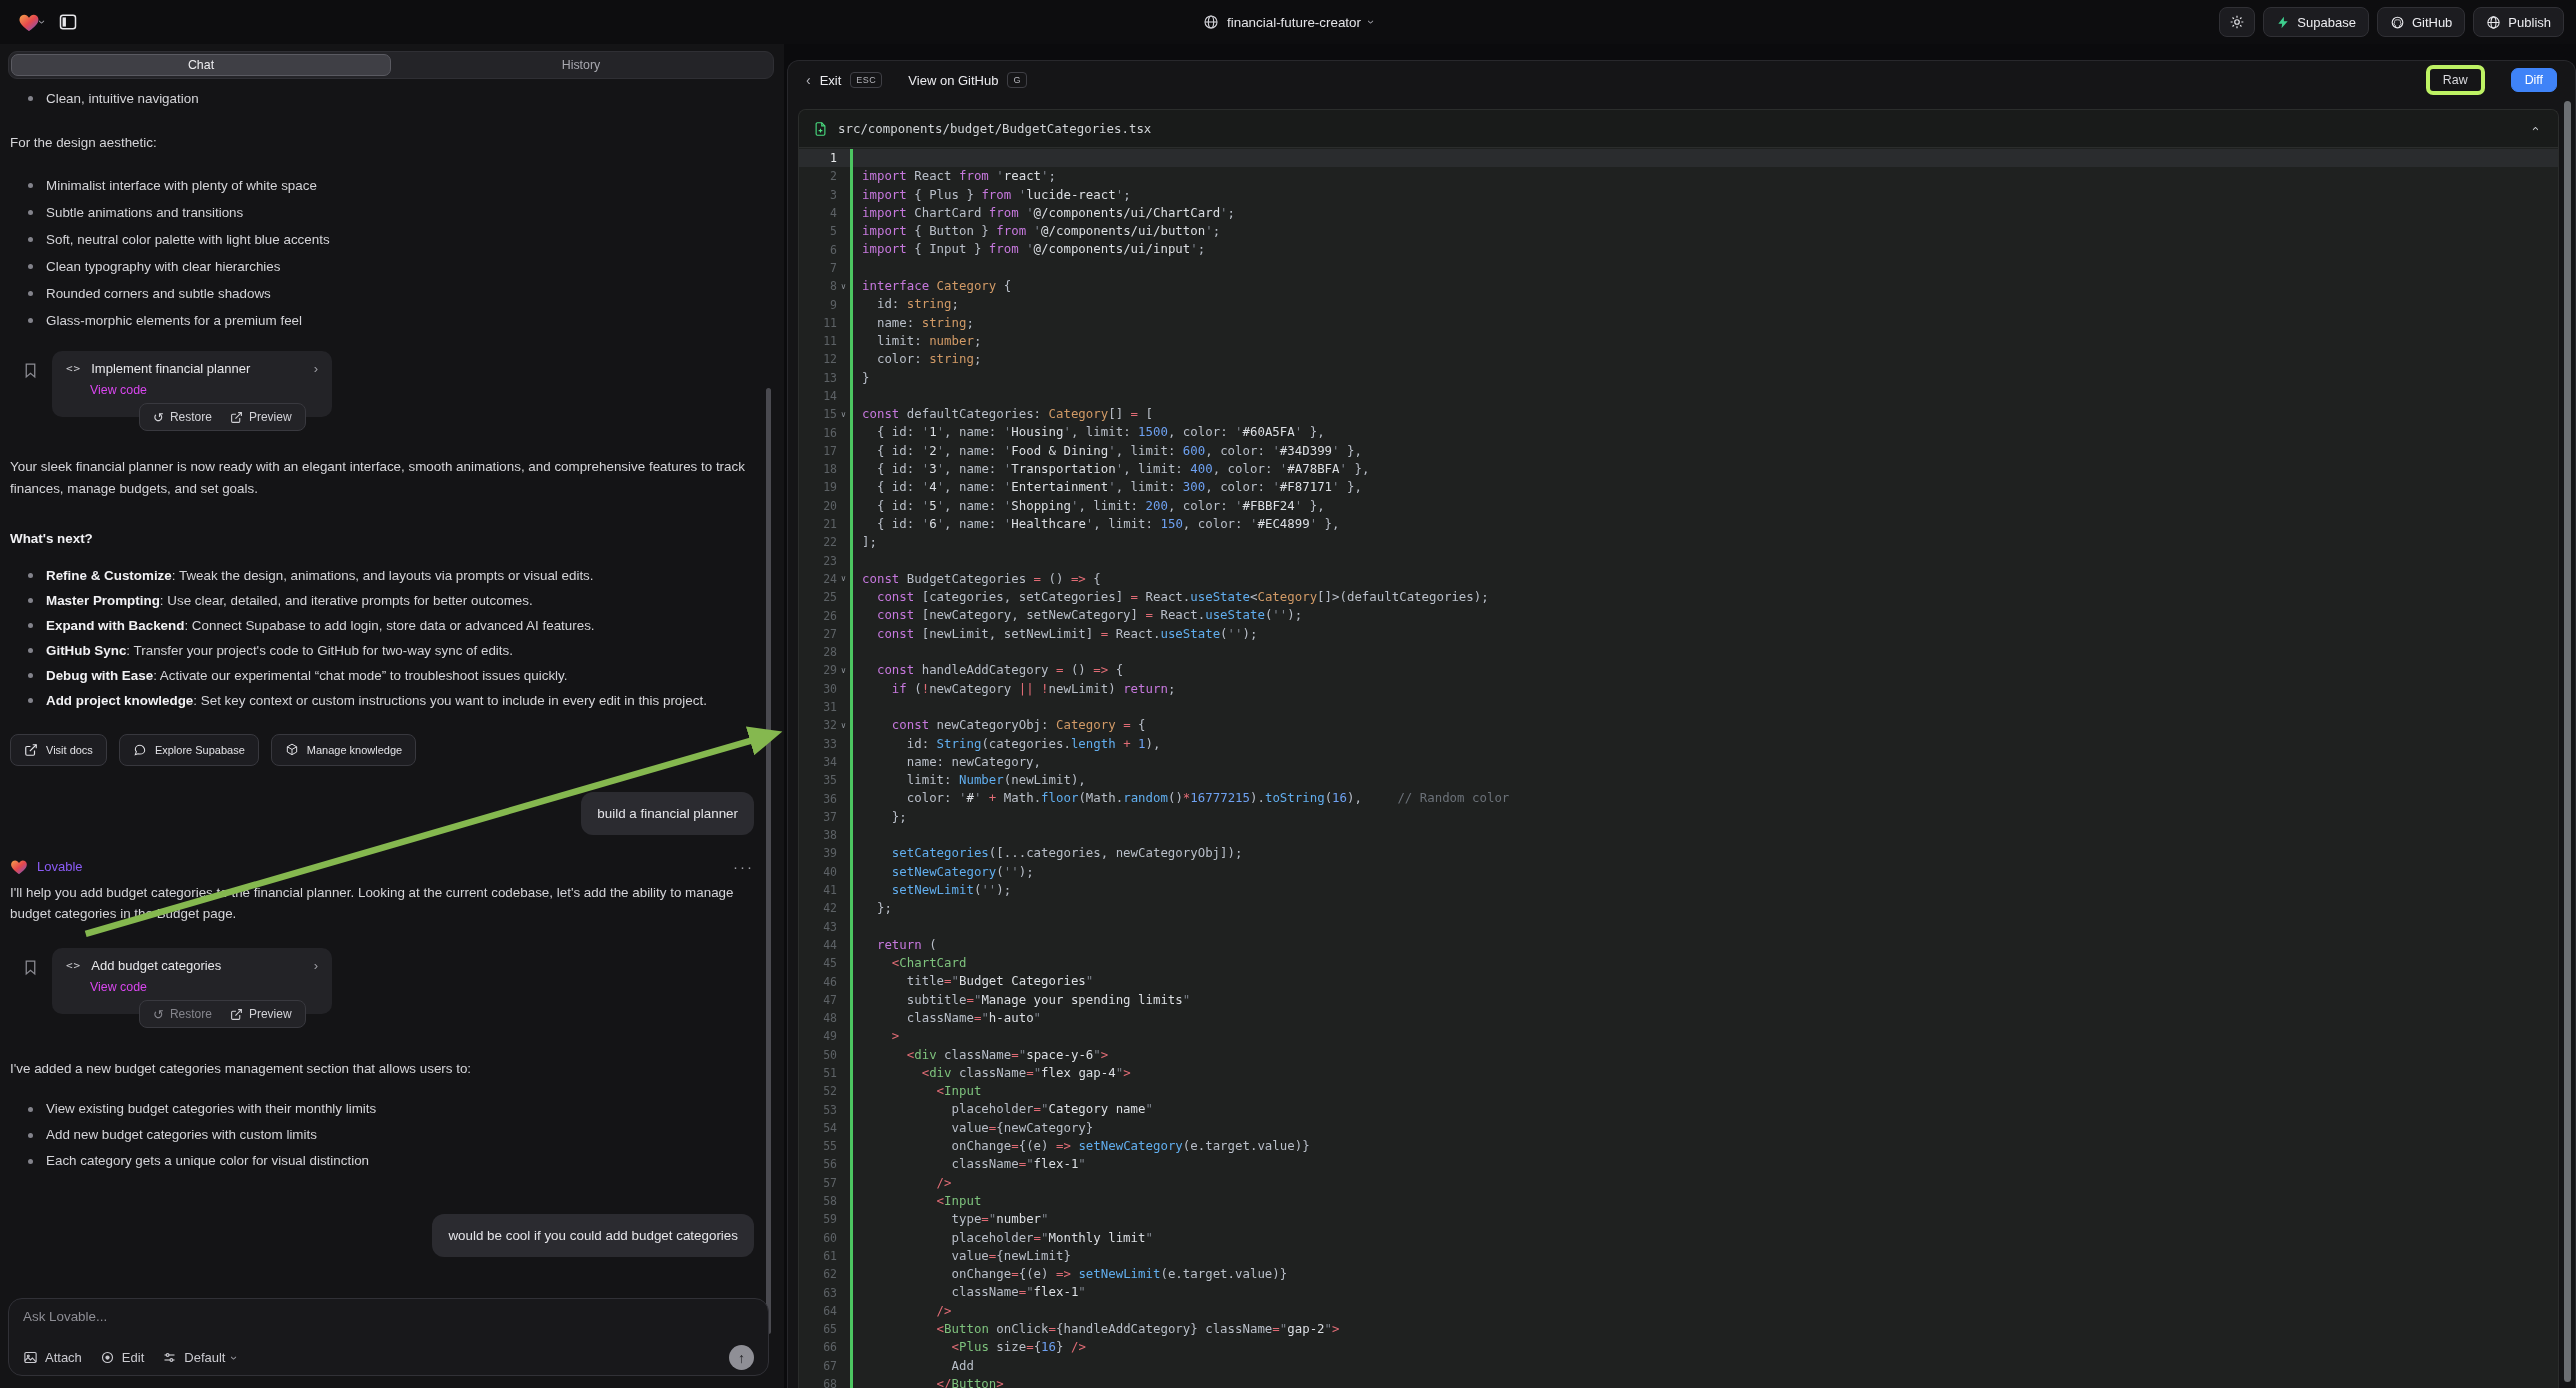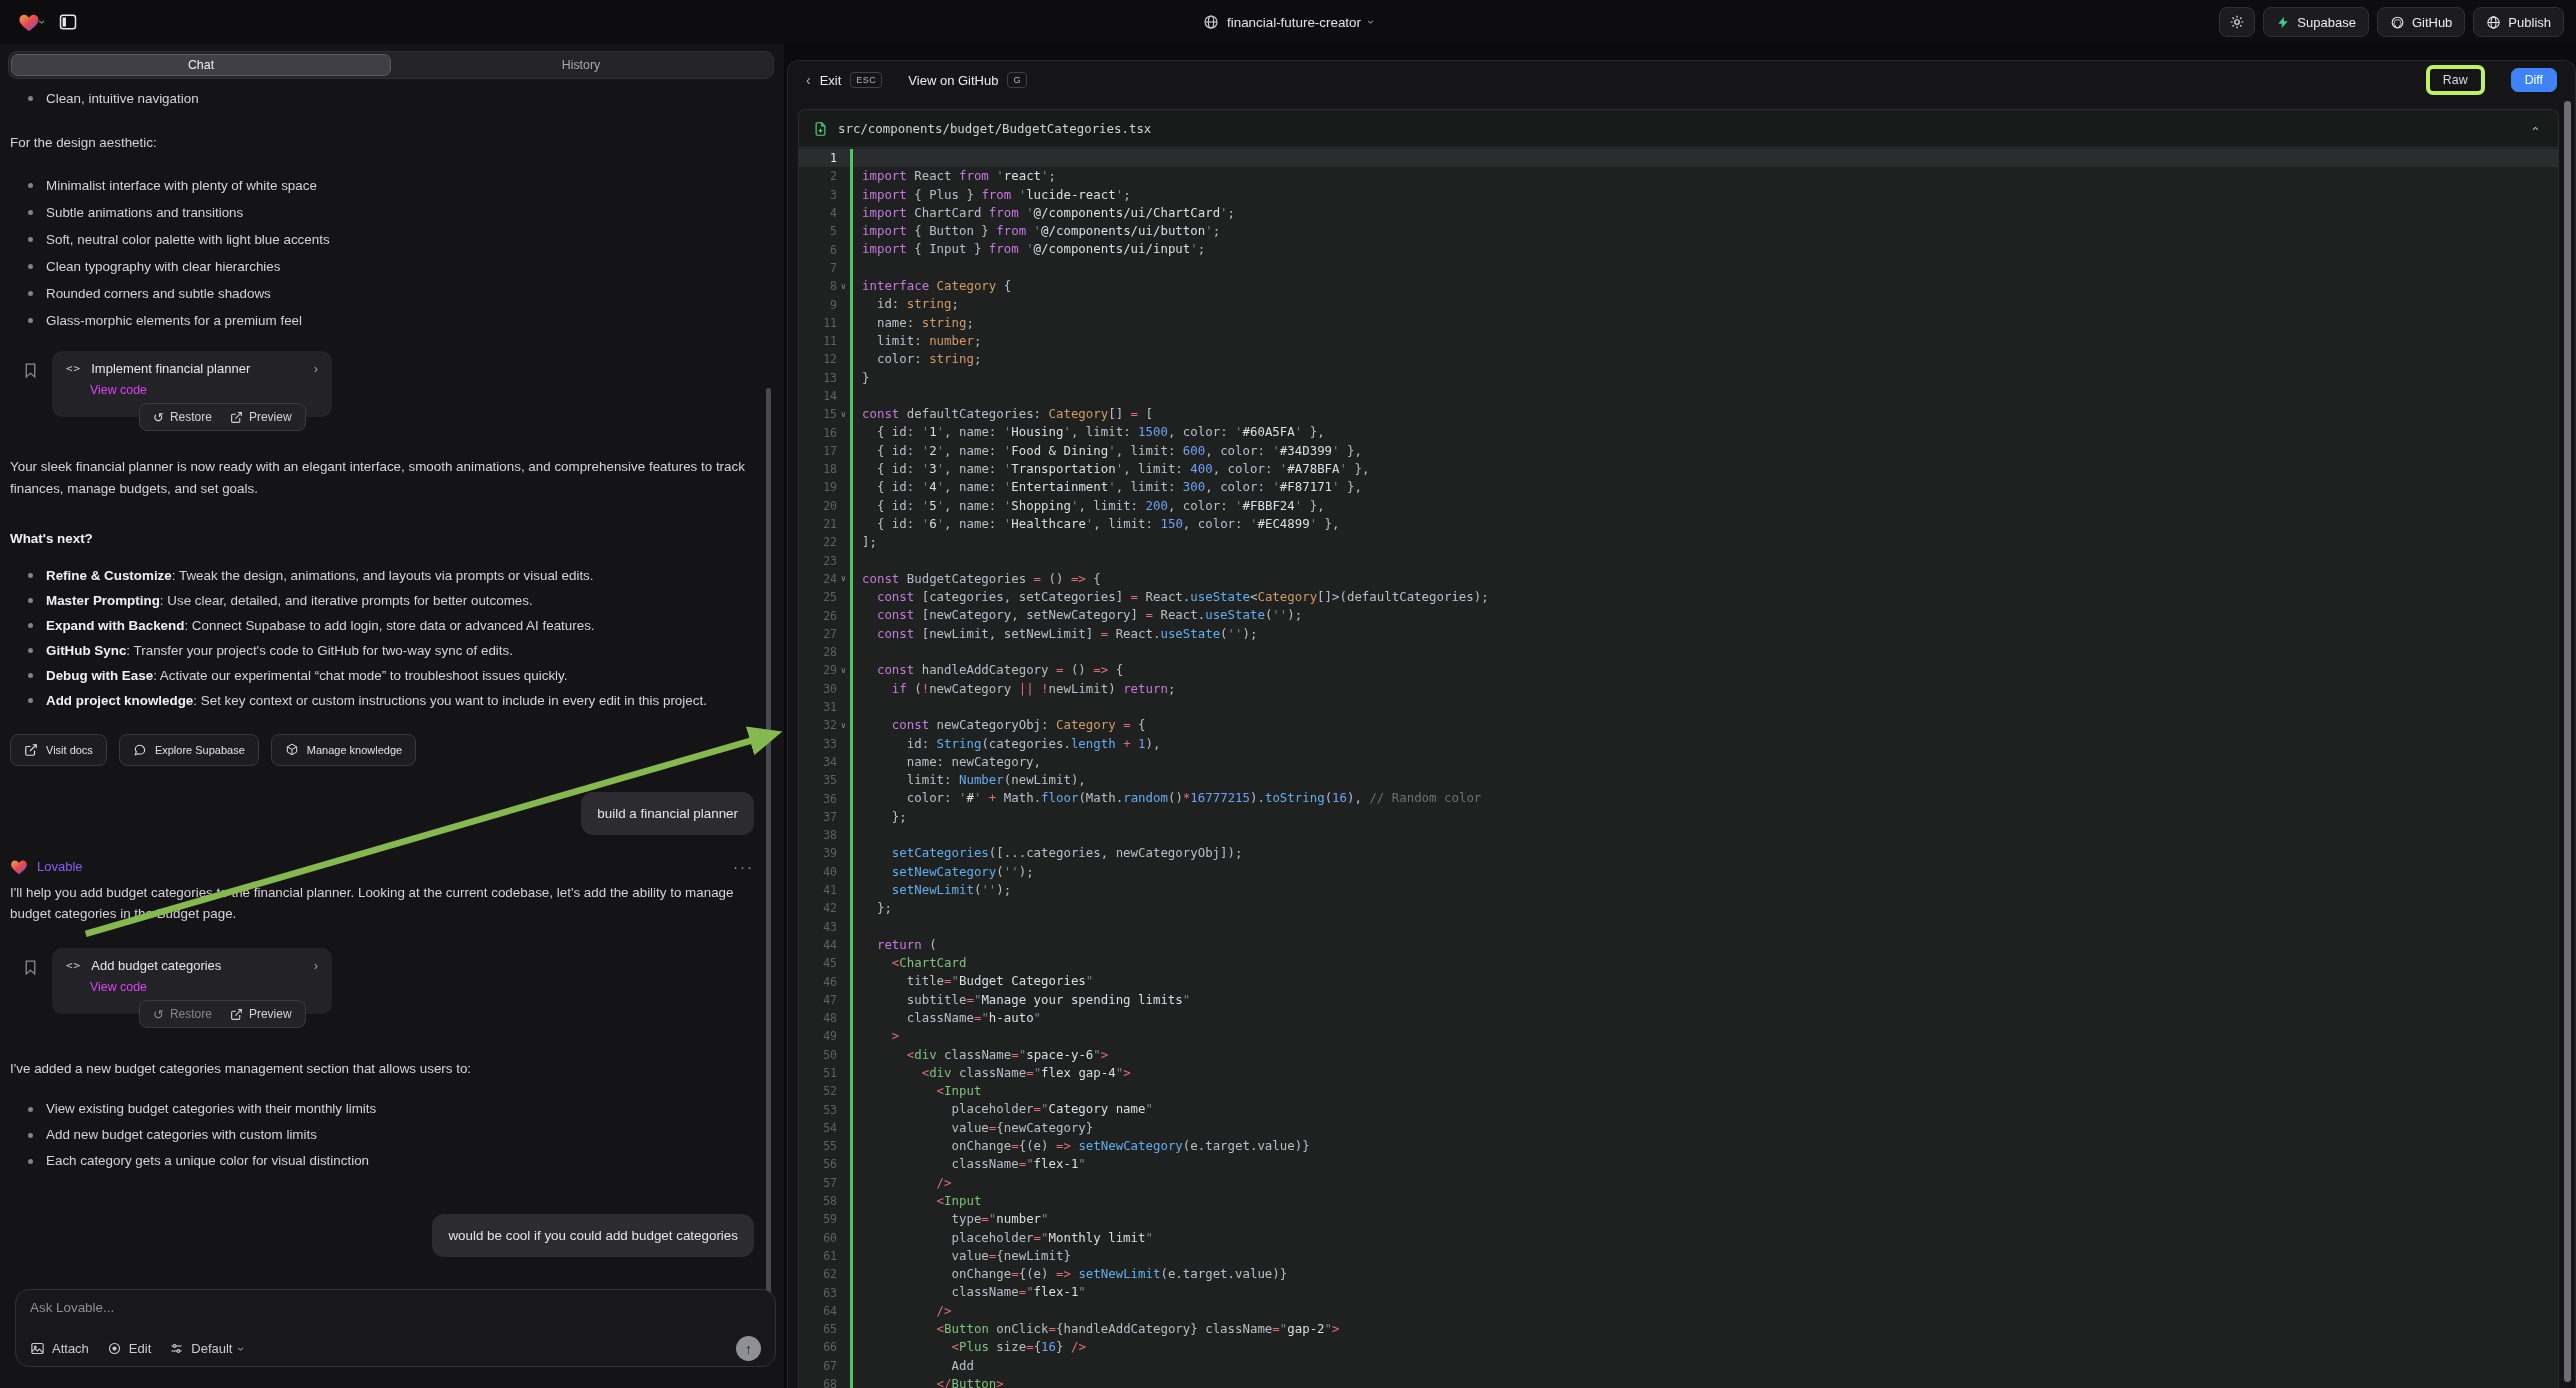--- a/index.html
+++ b/index.html
@@ -81,22 +81,22 @@
   .p-added { margin-top:26px; }
   ul.added { margin-top:16px; }
   ul.added li { line-height:26px; }
 
   .chat-scrollbar { position:absolute; right:13px; top:344px; width:5px; height:946px; border-radius:3px;
     background:#4a4a50; }
 
   .arrow-overlay { position:absolute; left:0; top:0; width:2576px; height:1388px; pointer-events:none; z-index:40; }
 
   
-  .composer { position:absolute; left:8px; bottom:21px; width:761px; height:78px; background:#18181b;
-    border:1px solid #313137; border-radius:14px; padding:10px 14px 8px;margin-left:7px; }
+  .composer { position:absolute; left:8px; bottom:12px; width:761px; height:78px; background:#18181b;
+    border:1px solid #313137; border-radius:14px; padding:10px 14px 8px; }
   .composer textarea { width:100%; height:28px; background:transparent; border:none; outline:none; resize:none;
     color:#e4e4e8; font-size:13.4px; font-family:"Liberation Sans", sans-serif; }
   .composer textarea::placeholder { color:#8e8e95; }
   .composer-row { display:flex; align-items:center; gap:18px; margin-top:4px; }
   .comp-btn { background:none; border:none; color:#cbcbd1; font-size:13px; display:flex; align-items:center; gap:7px; cursor:pointer; }
   .send-btn { margin-left:auto; width:25px; height:25px; border-radius:50%; background:#8f8f96; color:#222226;
     border:none; font-size:14px; line-height:1; cursor:pointer; }
 
   
   .code-panel { position:absolute; left:787px; top:60px; right:0; bottom:0; background:#151517;
@@ -126,21 +126,21 @@
   .code-row.current { background:#2a2c2e; }
   .ln { width:38px; text-align:right; color:#5d6266; font-family:"DejaVu Sans Mono", monospace;
     font-size:11.5px; flex:none; }
   .code-row.current .ln { color:#e8eaec; }
   .fold { width:13px; text-align:center; color:#8a9096; font-size:8px; flex:none; }
   .diffbar { width:3px; height:18.3px; background:#4cc661; flex:none; }
   .code-text { white-space:pre; font-family:"DejaVu Sans Mono", monospace; font-size:12.4px;
     color:#b9bfc9; padding-left:9px; line-height:18.3px; }
   .tk-k { color:#c678dd; } .tk-s { color:#dcdfe4; } .tk-q { color:#7d838c; }
   .tk-n { color:#6ea1f1; } .tk-f { color:#61aeee; } .tk-t { color:#d19a66; }
-  .tk-o { color:#e06c75; } .tk-j { color:#7ec27d; } .tk-c { color:#6b7178; }
+  .tk-o { color:#e06c75; } .tk-j { color:#7ec27d; } .tk-c { color:#6b7178;margin-left:28px; }
 
   .code-scrollbar { position:absolute; right:4px; top:40px; bottom:6px; width:7px; }
   .code-scrollbar .thumb { position:absolute; top:0; width:7px; height:100%; border-radius:4px; background:#6c6f73; }
 
   svg.ic { flex:none; }
 </style>
 </head>
 <body>
 
 <div class="app">

